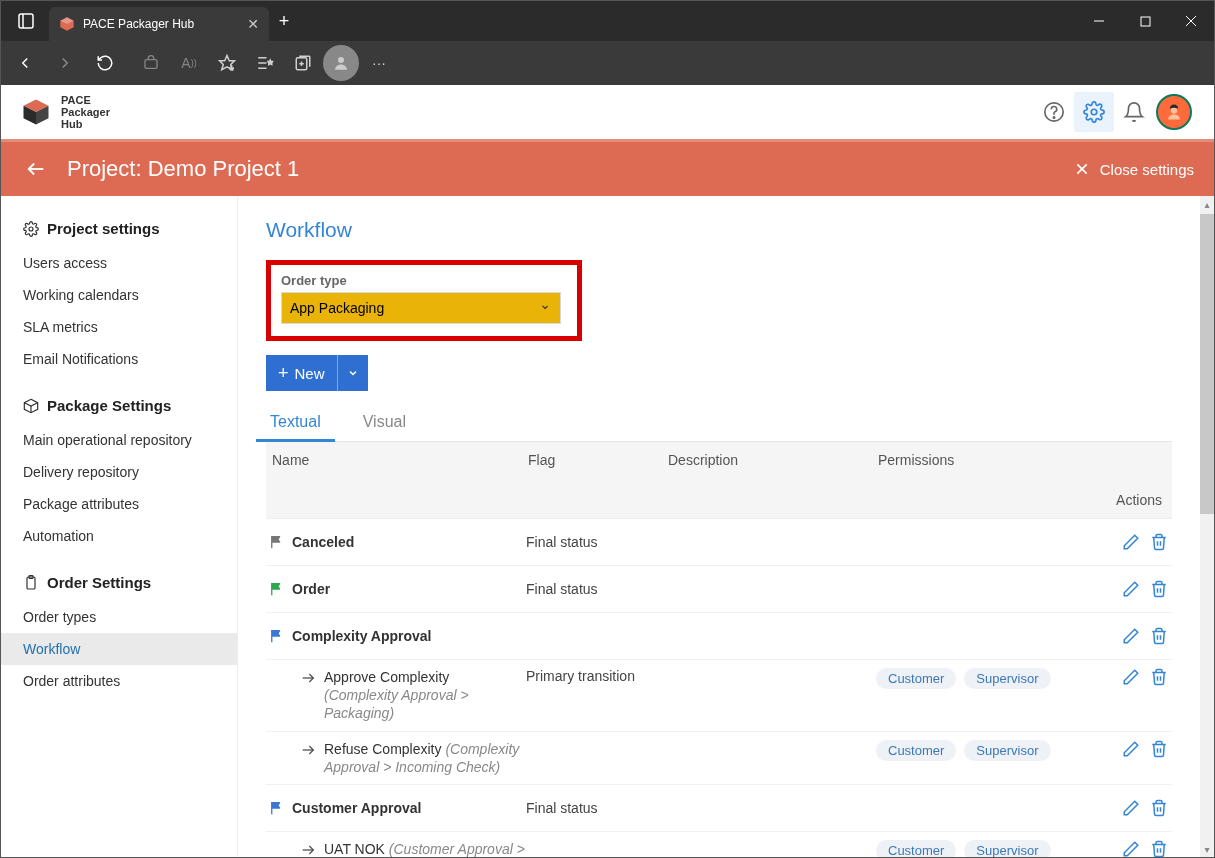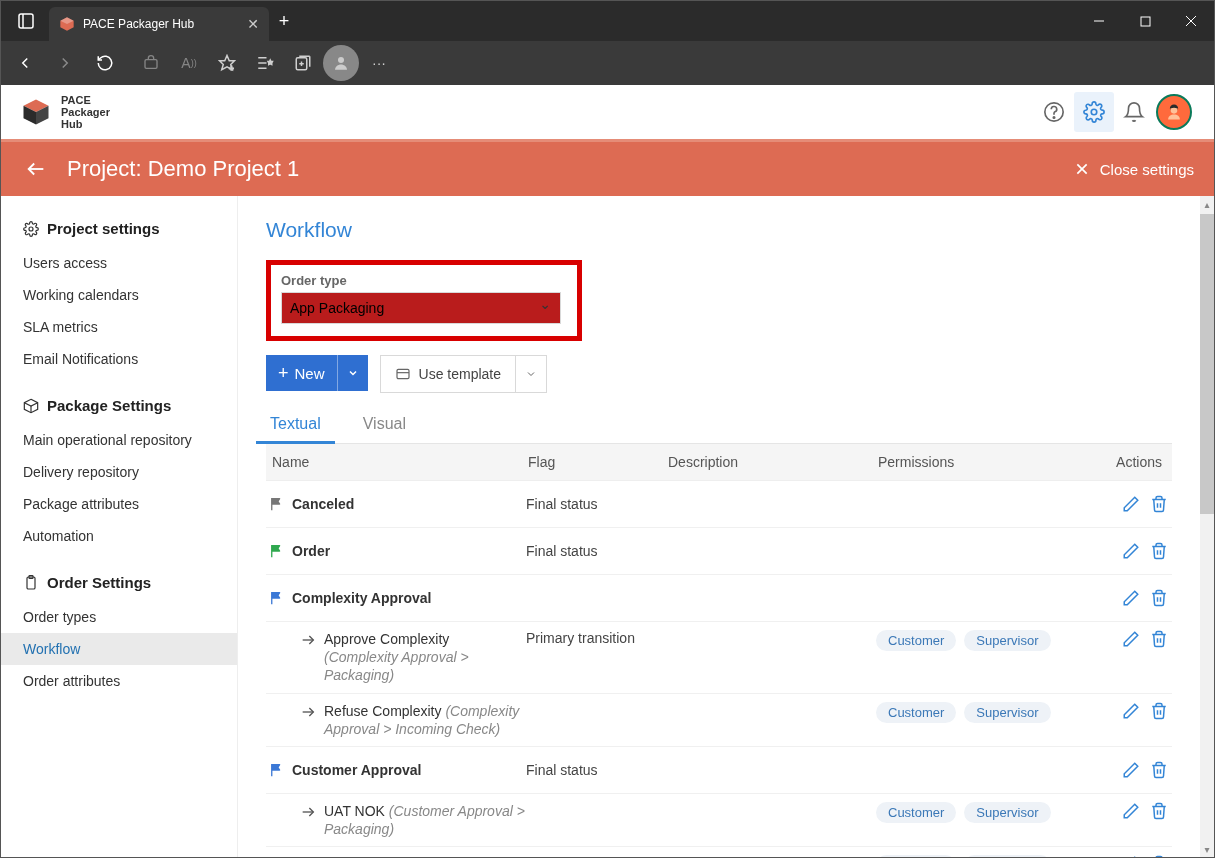--- a/index.html
+++ b/index.html
@@ -63,21 +63,21 @@
   .sb-head{display:flex;align-items:center;gap:8px;font-weight:600;font-size:15px;padding:6px 0;color:#222;}
   .sb-item{display:block;padding:8px 22px;color:#333;font-size:14px;cursor:pointer;}
   .sb-item.sel{background:var(--sidebar-sel);color:var(--blue2);}
   .sb-group{margin-bottom:16px;}
   
   .main{flex:1;padding:20px 28px;overflow-y:auto;position:relative;}
   .page-title{color:var(--blue);font-size:21px;font-weight:400;margin:2px 0 18px 0;}
   
   .highlight-box{border:5px solid var(--red-highlight);padding:8px 16px 12px 10px;display:inline-block;margin-bottom:14px;}
   .field-label{font-size:13px;color:#666;font-weight:600;margin-bottom:4px;}
-  .select{width:280px;height:32px;border:1px solid var(--border);background:#b91c1c;padding:0 8px;font-size:14px;appearance:none;position:relative;}
+  .select{width:280px;height:32px;border:1px solid var(--border);background:#eab308;padding:0 8px;font-size:14px;appearance:none;position:relative;}
   .select-wrap{position:relative;display:inline-block;}
   .select-wrap::after{content:"⌄";position:absolute;right:10px;top:4px;font-size:14px;color:#333;pointer-events:none;}
   
   .toolbar{display:flex;gap:12px;margin-bottom:12px;}
   .btn-primary{background:#2f6fd1;color:#fff;border:none;height:36px;display:flex;align-items:center;font-size:15px;cursor:pointer;}
   .btn-primary .main-part{padding:0 12px 0 12px;display:flex;align-items:center;gap:6px;}
   .btn-primary .split{width:30px;border-left:1px solid rgba(255,255,255,0.4);height:100%;display:flex;align-items:center;justify-content:center;}
   .btn-secondary{background:#fff;border:1px solid var(--border);height:36px;display:flex;align-items:center;font-size:14px;cursor:pointer;color:#444;}
   .btn-secondary .main-part{padding:0 14px;display:flex;align-items:center;gap:8px;}
   .btn-secondary .split{width:30px;border-left:1px solid var(--border);height:100%;display:flex;align-items:center;justify-content:center;}
@@ -86,21 +86,21 @@
   .tabs .tab-item{padding:10px 4px;font-size:16px;color:#888;cursor:pointer;position:relative;}
   .tabs .tab-item.sel{color:var(--blue);font-weight:400;}
   .tabs .tab-item.sel::after{content:"";position:absolute;left:-10px;right:-10px;bottom:-1px;height:3px;background:var(--blue);}
   
   .grid{width:100%;}
   .grid-head{display:flex;background:#f5f5f5;color:#555;font-size:14px;padding:10px 4px;border-bottom:1px solid #eee;}
   .col-name{flex:0 0 256px;padding-left:2px;}
   .col-flag{flex:0 0 140px;}
   .col-desc{flex:0 0 210px;}
   .col-perm{flex:1;}
-  .col-act{flex:0 0 80px;text-align:right;padding-right:6px;}
+  .col-act{flex:0 0 80px;text-align:right;padding-right:6px;margin-top:40px;}
   
   .row{display:flex;align-items:center;padding:6px 4px;border-bottom:1px solid #f0f0f0;min-height:34px;}
   .row .name-cell{flex:0 0 256px;display:flex;align-items:center;gap:8px;font-weight:600;}
   .row.sub .name-cell{font-weight:400;padding-left:30px;flex:0 0 256px;box-sizing:border-box;}
   .row .flag-cell{flex:0 0 140px;color:#444;}
   .row .desc-cell{flex:0 0 210px;}
   .row .perm-cell{flex:1;display:flex;gap:8px;flex-wrap:wrap;}
   .row .act-cell{flex:0 0 80px;display:flex;justify-content:flex-end;gap:10px;color:var(--blue);}
   .act-cell svg{cursor:pointer;}
   
@@ -349,34 +349,20 @@
             <div class="main-part">
                 <span style="font-size:18px;">+</span>
                 <span>New</span>
               </div>
             <div class="split">
                 <svg width="12" height="12" viewBox="0 0 24 24" fill="none" stroke="#fff" stroke-width="3">
                   <polyline points="6 9 12 15 18 9"></polyline>
                 </svg>
               </div>
           </div>
-          <div class="btn-secondary">
-            <div class="main-part">
-                <svg width="16" height="16" viewBox="0 0 24 24" fill="none" stroke="#666" stroke-width="1.8">
-                  <rect x="3" y="5" width="18" height="14" rx="2"></rect>
-                  <line x1="3" y1="10" x2="21" y2="10"></line>
-                </svg>
-                <span>Use template</span>
-              </div>
-            <div class="split">
-                <svg width="12" height="12" viewBox="0 0 24 24" fill="none" stroke="#666" stroke-width="2">
-                  <polyline points="6 9 12 15 18 9"></polyline>
-                </svg>
-              </div>
-          </div>
         </div>
 
         <div class="tabs">
           <div class="tab-item sel">Textual</div>
           <div class="tab-item">Visual</div>
         </div>
 
         <div class="grid">
           <div class="grid-head">
             <div class="col-name">Name</div>

